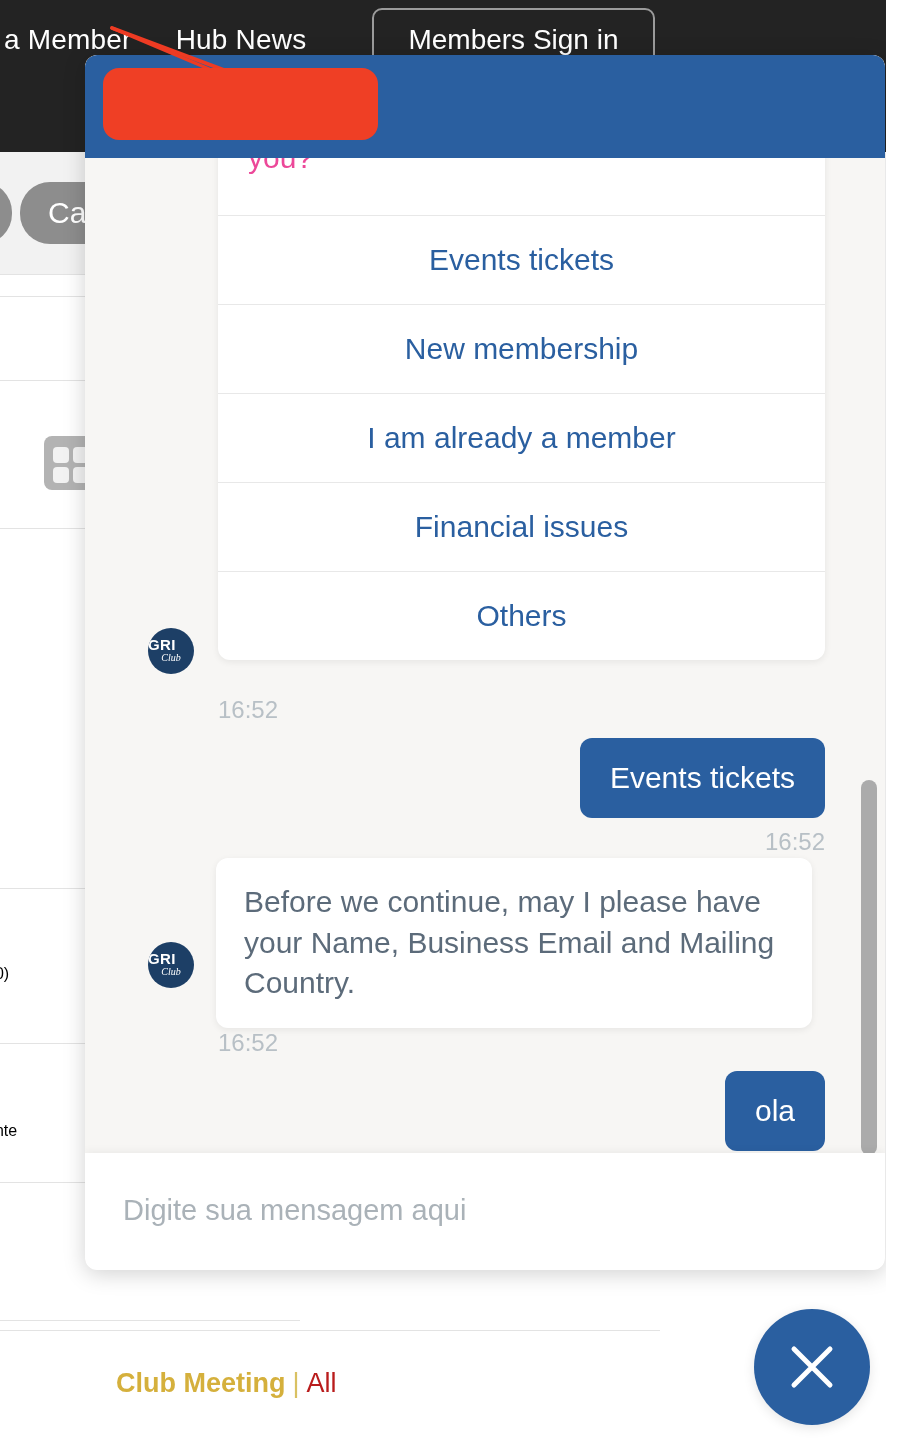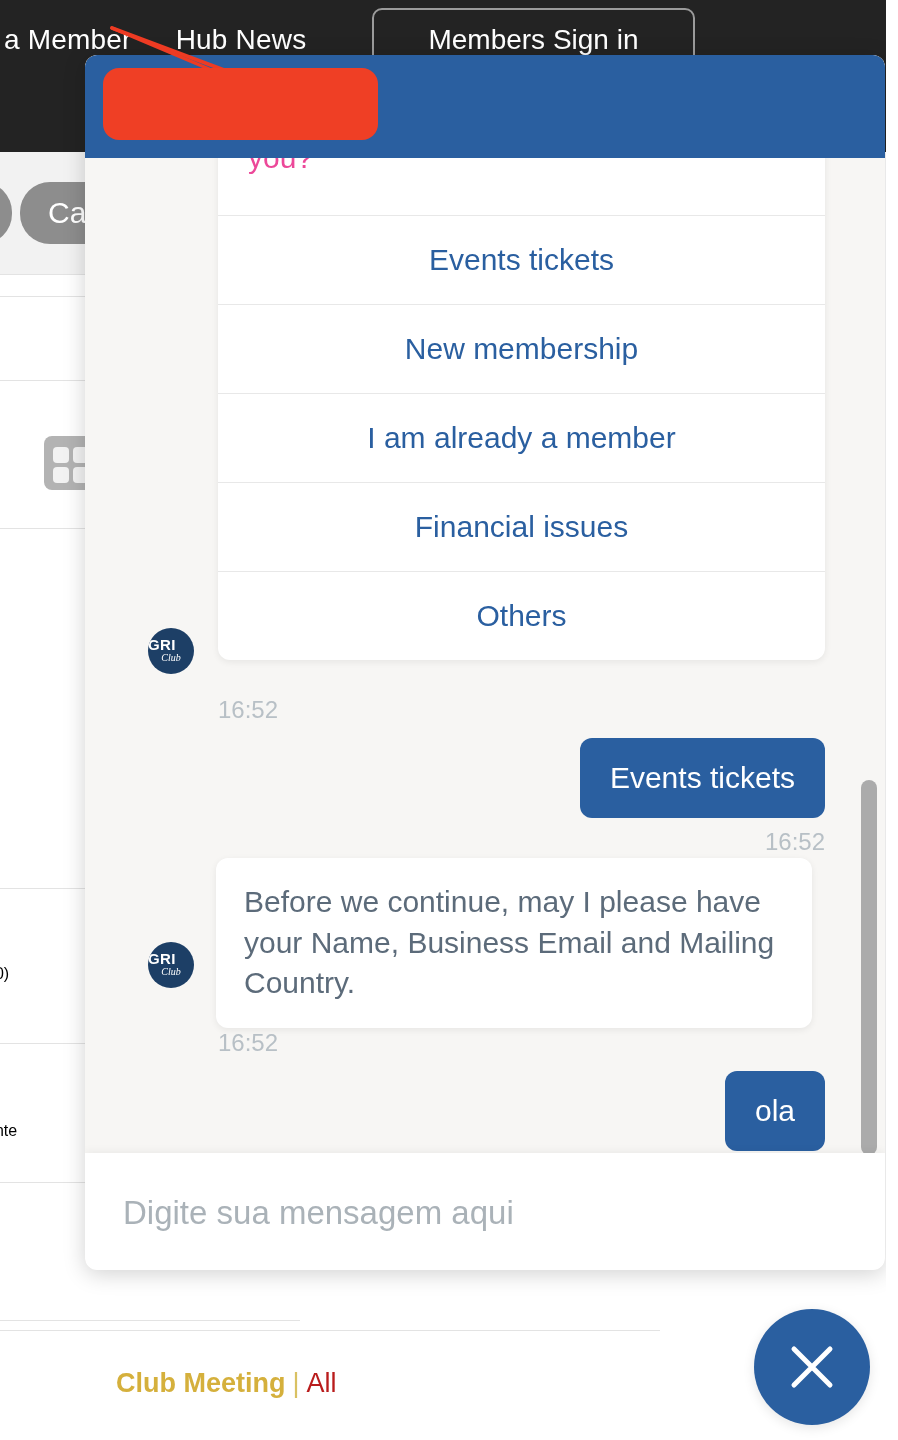--- a/index.html
+++ b/index.html
@@ -54,21 +54,21 @@
     line-height: 52px;
   }
 
   .bg-nav-signin {
     color: #ffffff;
     font-size: 28px;
     font-weight: 400;
     line-height: 1;
     border: 2px solid #9b9b9b;
     border-radius: 10px;
-    padding: 16px 54px;
+    padding: 16px 34px;
     margin-left: 44px;
   }
 
   
   .bg-filter-strip {
     position: absolute;
     top: 152px;
     left: 0;
     width: 260px;
     height: 122px;
@@ -308,21 +308,21 @@
   }
   .composer-input {
     position: absolute;
     left: 36px;
     top: 40px;
     width: 700px;
     border: none;
     outline: none;
     background: transparent;
     font-family: "Liberation Sans", sans-serif;
-    font-size: 33px;
+    font-size: 29px;
     color: #555;
   }
   .composer-input::placeholder { color: #aab2b8; }
 
   
   .annot-box {
     position: absolute;
     left: 103px;
     top: 68px;
     width: 275px;

